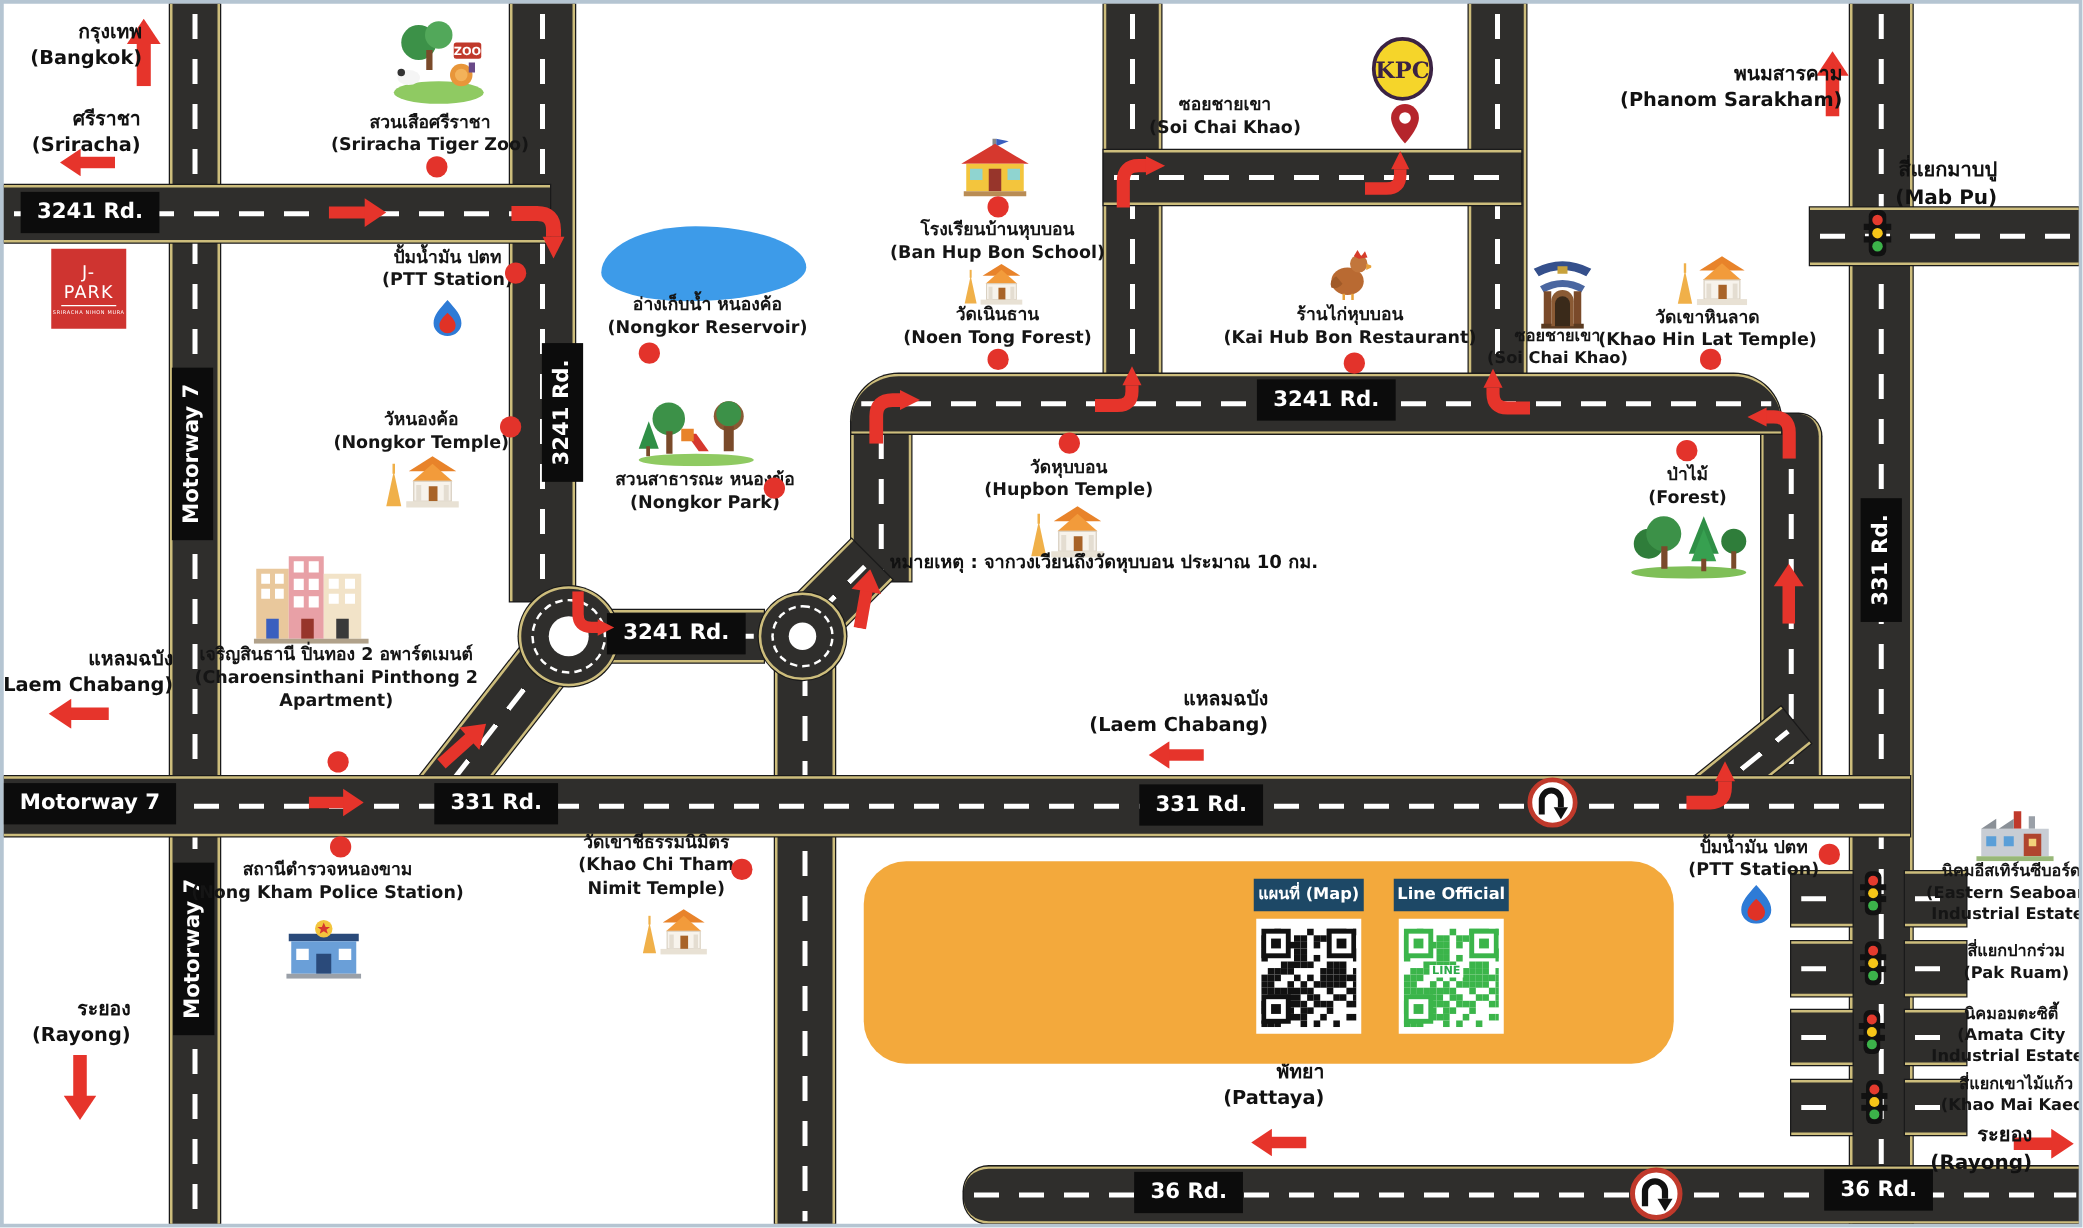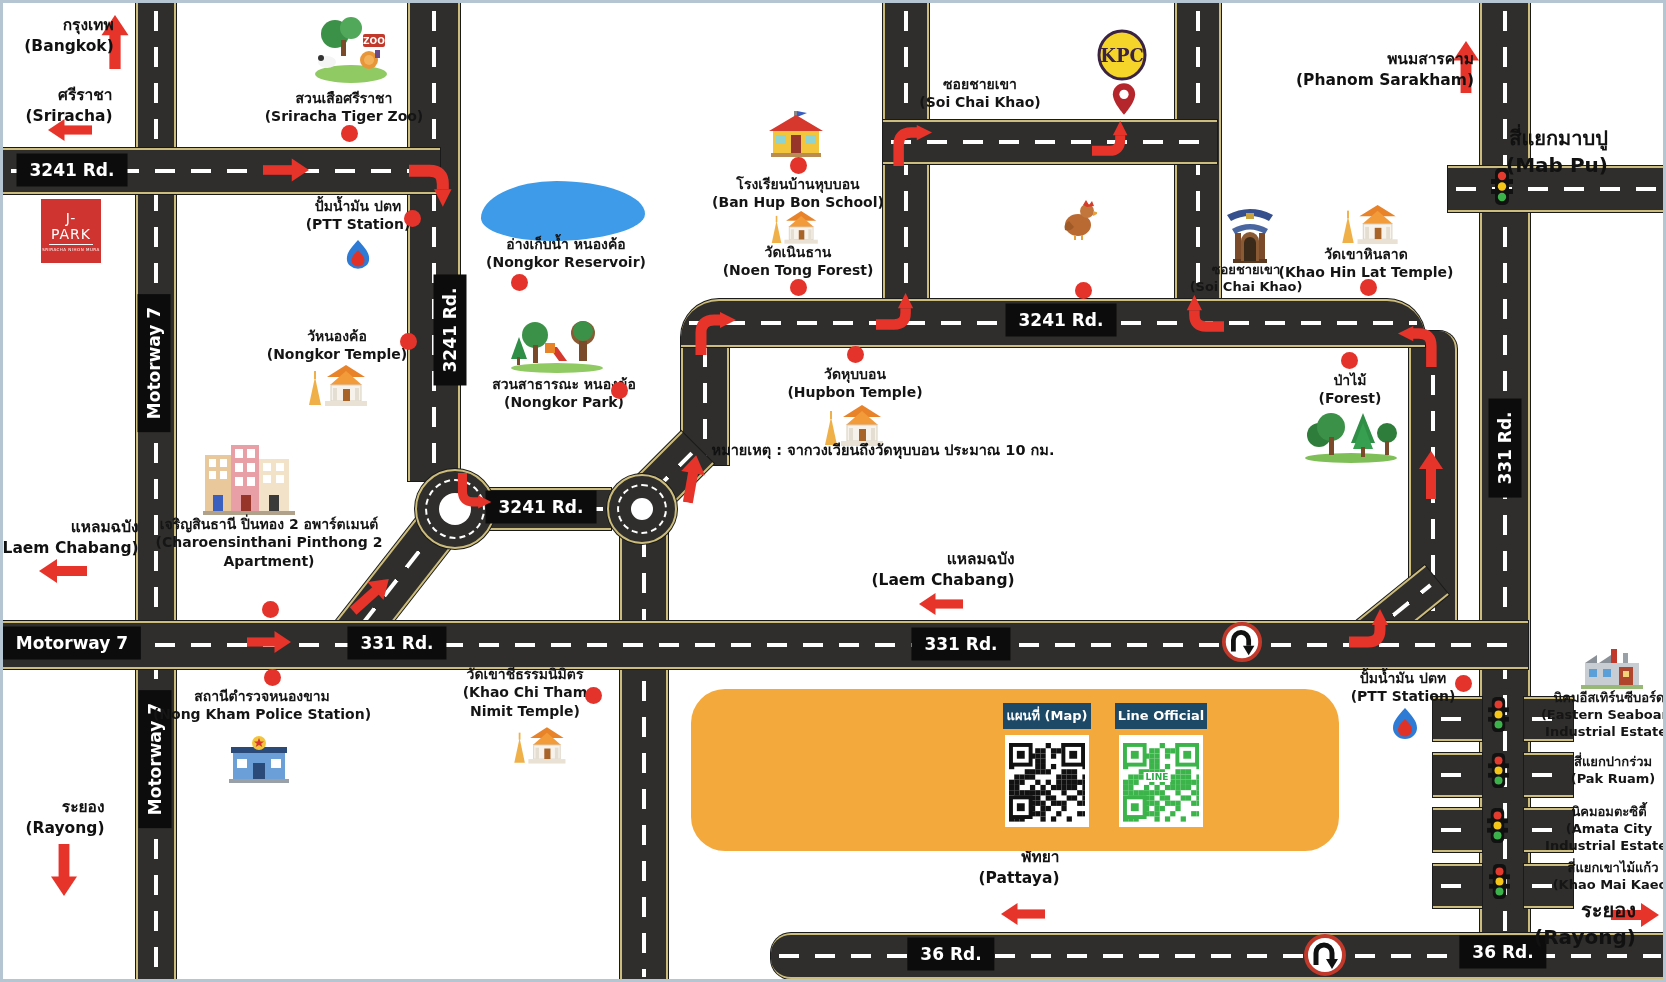--- a/index.html
+++ b/index.html
@@ -17,21 +17,21 @@
   .rab .ring{position:absolute;inset:8px;border:2px dashed #fff;border-radius:50%;}
   .rab .hole{position:absolute;inset:22px;background:#fff;border-radius:50%;}
   .tag{position:absolute;background:#0c0c0c;color:#fff;font-weight:bold;font-size:17px;line-height:1;
        padding:8px 13px;white-space:nowrap;transform:translate(-50%,-50%);z-index:5;}
   .tag.vert{transform:translate(-50%,-50%) rotate(-90deg);}
   .plabel{position:absolute;transform:translateX(-50%);text-align:center;font-weight:bold;
           font-size:14px;color:#151515;line-height:1.32;white-space:nowrap;z-index:6;}
   .plabel.sm{font-size:13px;}
   .dest{position:absolute;transform:translateX(-50%);text-align:right;font-weight:bold;
         font-size:15.5px;color:#111;line-height:1.35;white-space:nowrap;z-index:6;}
-  .dest.sm{font-size:20px;}
+  .dest.sm{font-size:16px;}
   .dot{position:absolute;width:17px;height:17px;border-radius:50%;background:#e3332b;z-index:6;}
   .icon{position:absolute;z-index:5;}
   .icon svg{display:block;width:100%;height:100%;}
   .fx svg{transform:scaleX(-1);} .fy svg{transform:scaleY(-1);}
   .lake{position:absolute;background:#3d9be9;border-radius:46% 54% 58% 42%/62% 55% 45% 38%;z-index:4;}
   .jpark{position:absolute;background:#cf3430;color:#fff;text-align:center;z-index:6;
          display:flex;flex-direction:column;justify-content:center;}
   .jpark .big{font-size:14px;letter-spacing:1px;border-bottom:1px solid #fff;margin:0 8px;padding-bottom:2px;}
   .jpark .tiny{font-size:4px;letter-spacing:.5px;margin-top:2px;}
   .note{position:absolute;transform:translateX(-50%);text-align:center;font-weight:bold;font-size:14.5px;
@@ -552,20 +552,24 @@
       <svg viewBox="0 0 36 42">
         <ellipse cx="17" cy="26" rx="13" ry="11" fill="#b96a32"></ellipse>
         <circle cx="26" cy="12" r="7" fill="#c2763c"></circle>
         <polygon points="22,6 25,1 28,6 31,2 33,7 26,8" fill="#d63c2a"></polygon>
         <polygon points="32,12 38,14 32,17" fill="#e8a13a"></polygon>
         <path d="M8,22 q-6,3 -4,9 q5,2 9,-3" fill="#a05a28"></path>
         <rect x="13" y="36" width="2" height="5" fill="#e8a13a"></rect>
         <rect x="20" y="36" width="2" height="5" fill="#e8a13a"></rect>
       </svg>
     </span>
+  <div class="plabel" style="left:1077px;top:240px;">
+    <div>ร้านไก่หุบบอน</div>
+      <div>(Kai Hub Bon Restaurant)</div>
+    </div>
   <div class="dot" style="left:1072px;top:279px;"></div>
 
   <span class="icon" style="left:1222px;top:198px;width:50px;height:62px;">
       <svg viewBox="0 0 50 62">
         <path d="M2,14 Q25,2 48,14 L44,20 Q25,10 6,20 Z" fill="#35508c"></path>
         <path d="M7,28 Q25,18 43,28 L40,33 Q25,24 10,33 Z" fill="#4a66a0"></path>
         <rect x="10" y="32" width="6" height="28" fill="#7a4a2a"></rect>
         <rect x="34" y="32" width="6" height="28" fill="#7a4a2a"></rect>
         <rect x="8" y="58" width="34" height="4" fill="#5a3a20"></rect>
         <path d="M16,60 V40 a9,9 0 0 1 18,0 V60 Z" fill="#8a5a34"></path>

